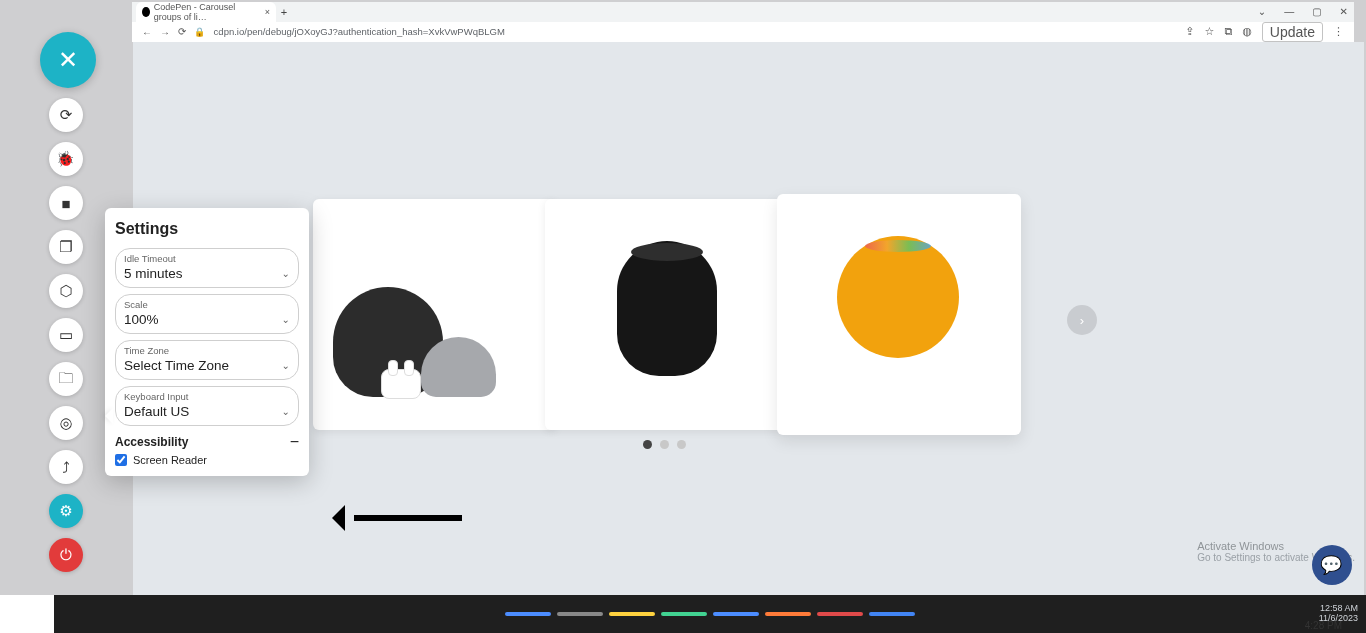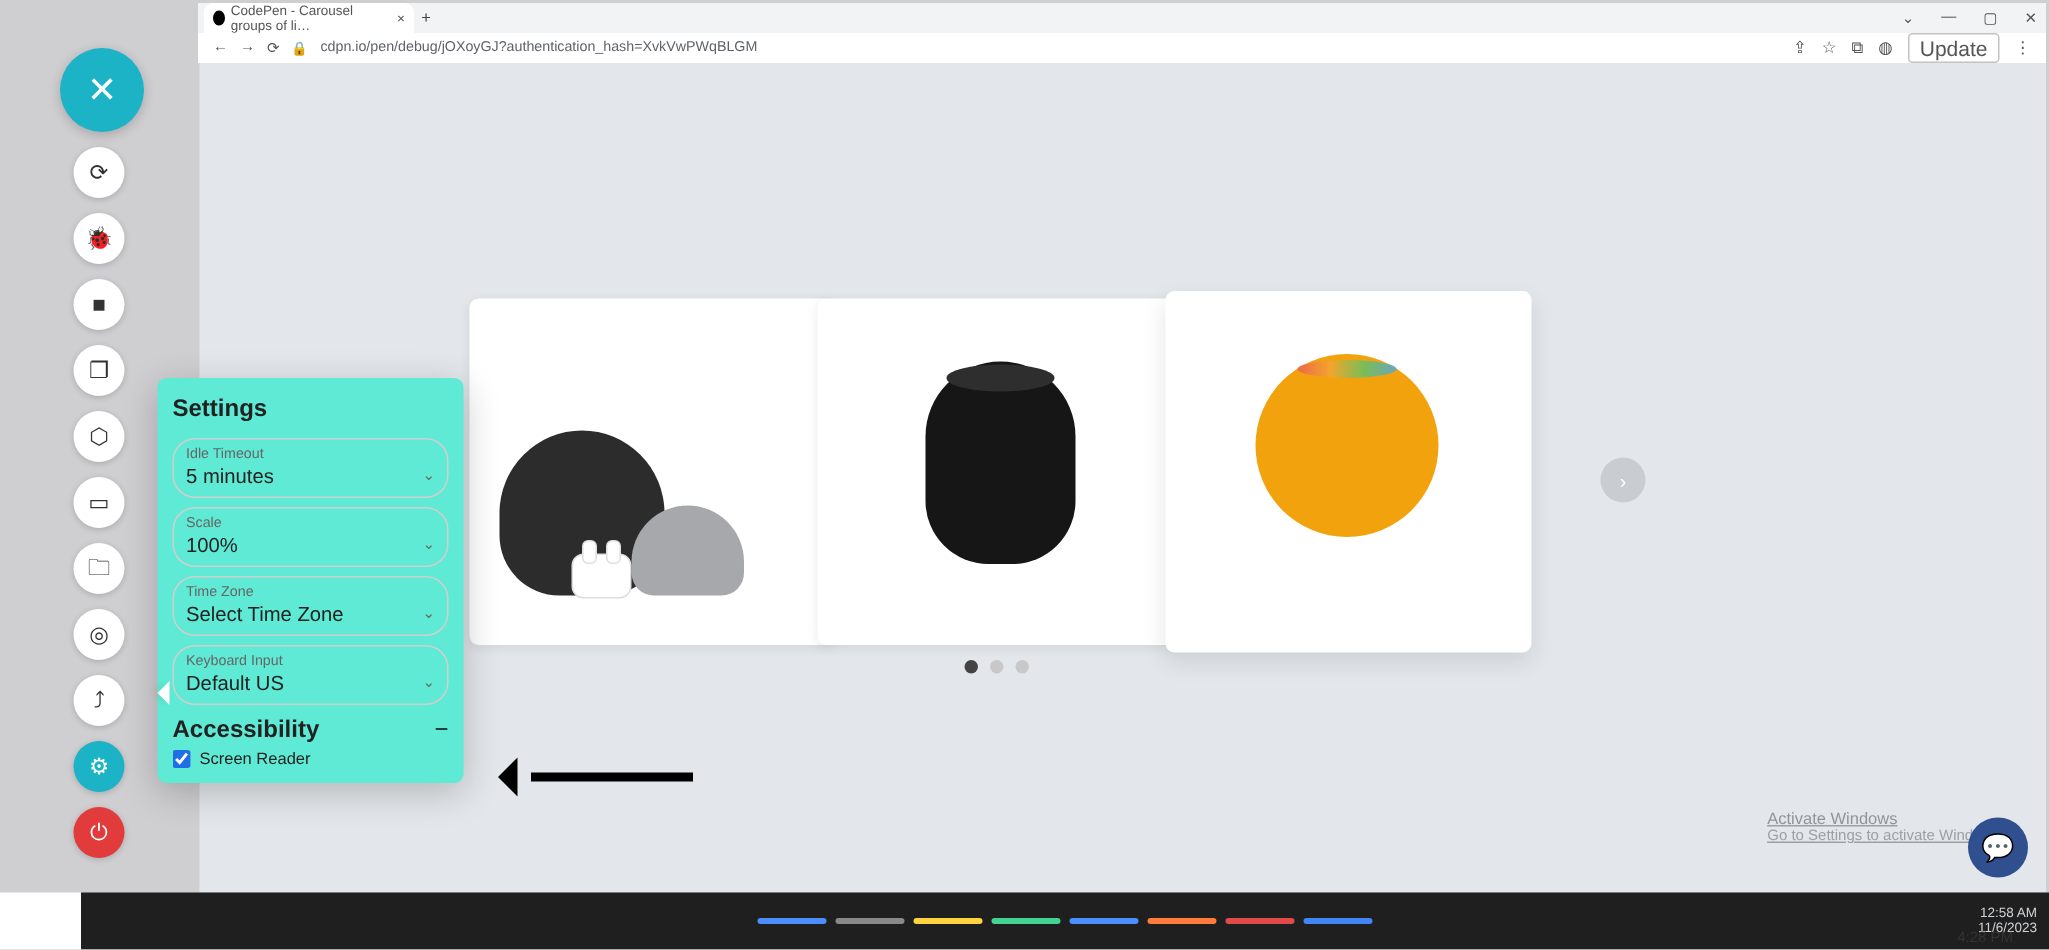--- a/index.html
+++ b/index.html
@@ -1,19 +1,19 @@
 <!DOCTYPE html>
 <html><head>
 <meta charset="utf-8">
 <style>
   * { box-sizing: border-box; margin: 0; padding: 0; font-family: "Segoe UI", Arial, sans-serif; }
   body { width: 1366px; height: 633px; background: #cfcfd1; overflow: hidden; position: relative; }
 
   
-  .browser-top { position:absolute; top:2px; left:132px; right:2px; height:40px; background:#fff; border-top-left-radius:0; }
+  .browser-top { position:absolute; top:2px; left:132px; right:12px; height:40px; background:#fff; border-top-left-radius:0; }
   .tab-bar { height:20px; background:#f1f3f4; display:flex; align-items:stretch; padding-left:4px; }
   .tab { background:#fff; height:20px; width:140px; border-radius:6px 6px 0 0; display:flex; align-items:center; gap:4px; padding:0 6px; font-size:9px; color:#555; }
   .tab .favicon { width:10px; height:10px; border-radius:50%; background:#000; display:inline-block; }
   .tab .tclose { margin-left:auto; font-size:9px; color:#555; }
   .newtab { width:16px; display:flex; align-items:center; justify-content:center; font-size:11px; color:#444; }
   .win-controls { position:absolute; top:4px; right:6px; display:flex; gap:18px; font-size:10px; color:#555; }
   .addr-bar { height:19px; display:flex; align-items:center; gap:8px; padding:0 10px; font-size:10px; color:#555; }
   .addr-bar .lock { font-size:9px; }
   .url { color:#5f6368; font-size:9.5px; }
   .addr-right { margin-left:auto; display:flex; align-items:center; gap:10px; font-size:11px; color:#555; }
@@ -40,42 +40,42 @@
 
   
   .card2 .pod { position:absolute; left:72px; top:42px; width:100px; height:135px; background:#161616; border-radius:50px 50px 42px 42px; }
   .card2 .pod::before { content:""; position:absolute; top:2px; left:14px; width:72px; height:18px; background:#2e2e2e; border-radius:50%; }
 
   
   .card3 .ball { position:absolute; left:60px; top:42px; width:122px; height:122px; background:#f2a20d; border-radius:50%; }
   .card3 .ball::before { content:""; position:absolute; top:4px; left:28px; width:66px; height:12px; border-radius:50%;
     background:linear-gradient(90deg,#ec5a57,#f3a633,#5dc466,#4aa6e8); opacity:.8; }
 
-  .activate { position:absolute; right:28px; bottom:32px; text-align:left; font-size:10px; color:#9aa0a6;text-decoration:underline; }
+  .activate { position:absolute; right:9px; bottom:32px; text-align:left; font-size:10px; color:#9aa0a6; }
   .activate .l1 { font-size:11px; color:#8f9498; }
 
   .chat-bubble { position:absolute; right:12px; bottom:10px; width:40px; height:40px; border-radius:50%; background:#2f4f8f; display:flex; align-items:center; justify-content:center; color:#fff; font-size:18px; }
 
   
   .rail { position:absolute; left:46px; top:98px; width:40px; display:flex; flex-direction:column; gap:10px; align-items:center; }
   .rail .btn { width:34px; height:34px; border-radius:50%; background:#fff; box-shadow:0 1px 4px rgba(0,0,0,.18); display:flex; align-items:center; justify-content:center; color:#333; font-size:15px; }
   .rail .btn.gear { background:#1db3c6; color:#fff; }
   .rail .btn.power { background:#e23b3b; color:#fff; }
   .close-big { position:absolute; left:40px; top:32px; width:56px; height:56px; border-radius:50%; background:#1db3c6; display:flex; align-items:center; justify-content:center; color:#fff; font-size:24px; box-shadow:0 2px 8px rgba(0,0,0,.2); }
 
   
-  .popover { position:absolute; left:105px; top:208px; width:204px; background:#5eead4; border-radius:6px; box-shadow:0 6px 24px rgba(0,0,0,.22); padding:12px 10px 10px;margin-top:44px; }
+  .popover { position:absolute; left:105px; top:208px; width:204px; background:#ffffff; border-radius:6px; box-shadow:0 6px 24px rgba(0,0,0,.22); padding:12px 10px 10px; }
   .popover::before { content:""; position:absolute; left:-8px; bottom:52px; border:8px solid transparent; border-right-color:#fff; filter:drop-shadow(-2px 0 2px rgba(0,0,0,.08)); }
   .popover h3 { font-size:16px; font-weight:700; color:#222; margin-bottom:10px; }
   .field { border:1px solid #cfcfcf; border-radius:15px; padding:4px 8px 6px; margin-bottom:6px; position:relative; }
   .field label { display:block; font-size:9.5px; color:#666; margin-bottom:2px; }
   .field .val { font-size:13.5px; color:#222; }
   .field .chev { position:absolute; right:8px; bottom:8px; font-size:10px; color:#666; }
   .sect { display:flex; align-items:center; justify-content:space-between; margin:8px 0 4px; }
-  .sect h4 { font-size:16px; font-weight:600; color:#222; }
+  .sect h4 { font-size:12px; font-weight:600; color:#222; }
   .sect .minus { font-size:16px; color:#222; line-height:1; }
   .sr-row { display:flex; align-items:center; gap:6px; font-size:11px; color:#222; margin-top:4px; }
   .sr-row input { accent-color:#1f6fe5; width:12px; height:12px; }
   .sr-desc { font-size:9.5px; color:#666; line-height:1.35; margin-top:4px; }
   .audio-note { margin-top:10px; border:1px solid #17c2d7; border-radius:2px; padding:6px 8px; font-size:10px; color:#207482; background:#f5feff; }
 
   
   .arrow { position:absolute; left:332px; top:510px; width:130px; height:16px; }
   .arrow .shaft { position:absolute; left:22px; top:5px; width:108px; height:6px; background:#000; }
   .arrow .head { position:absolute; left:0; top:-5px; width:0; height:0; border:13px solid transparent; border-right-color:#000; border-left:none; }

